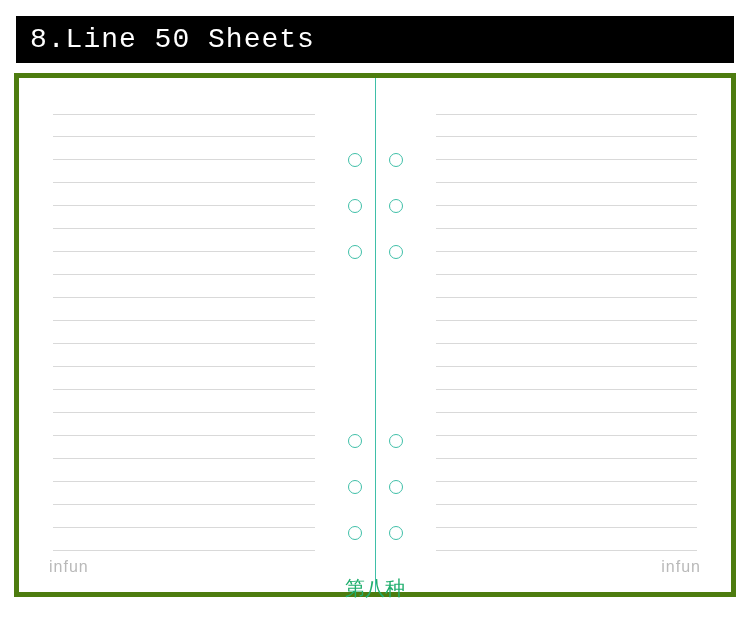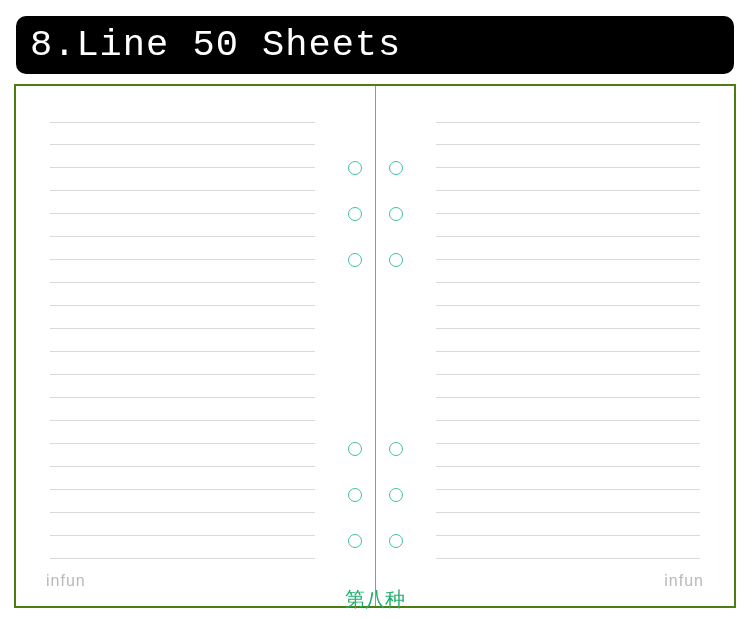--- a/index.html
+++ b/index.html
@@ -2,28 +2,27 @@
 <html><head>
   <meta charset="utf-8">
   <style>
     * { margin: 0; padding: 0; box-sizing: border-box; }
     body { background: #ffffff; font-family: "Courier New", monospace; width: 750px; }
     .header-bar {
       background: #000000;
       color: #ffffff;
       padding: 8px 14px;
       margin: 16px 16px 10px 16px;
-      font-size: 37px;
+      font-size: 28px;
       font-family: "Courier New", monospace;
       letter-spacing: 1px;
-      border-radius: 10px;
     }
     .notebook {
       margin: 0 14px 0 14px;
-      border: 2px solid #4d7c0f;
+      border: 5px solid #4d7c0f;
       display: flex;
       position: relative;
       height: 524px;
     }
     .page {
       width: 50%;
       position: relative;
       padding: 36px 24px 24px 20px;
     }
     .page.right { padding: 36px 20px 24px 24px; }

